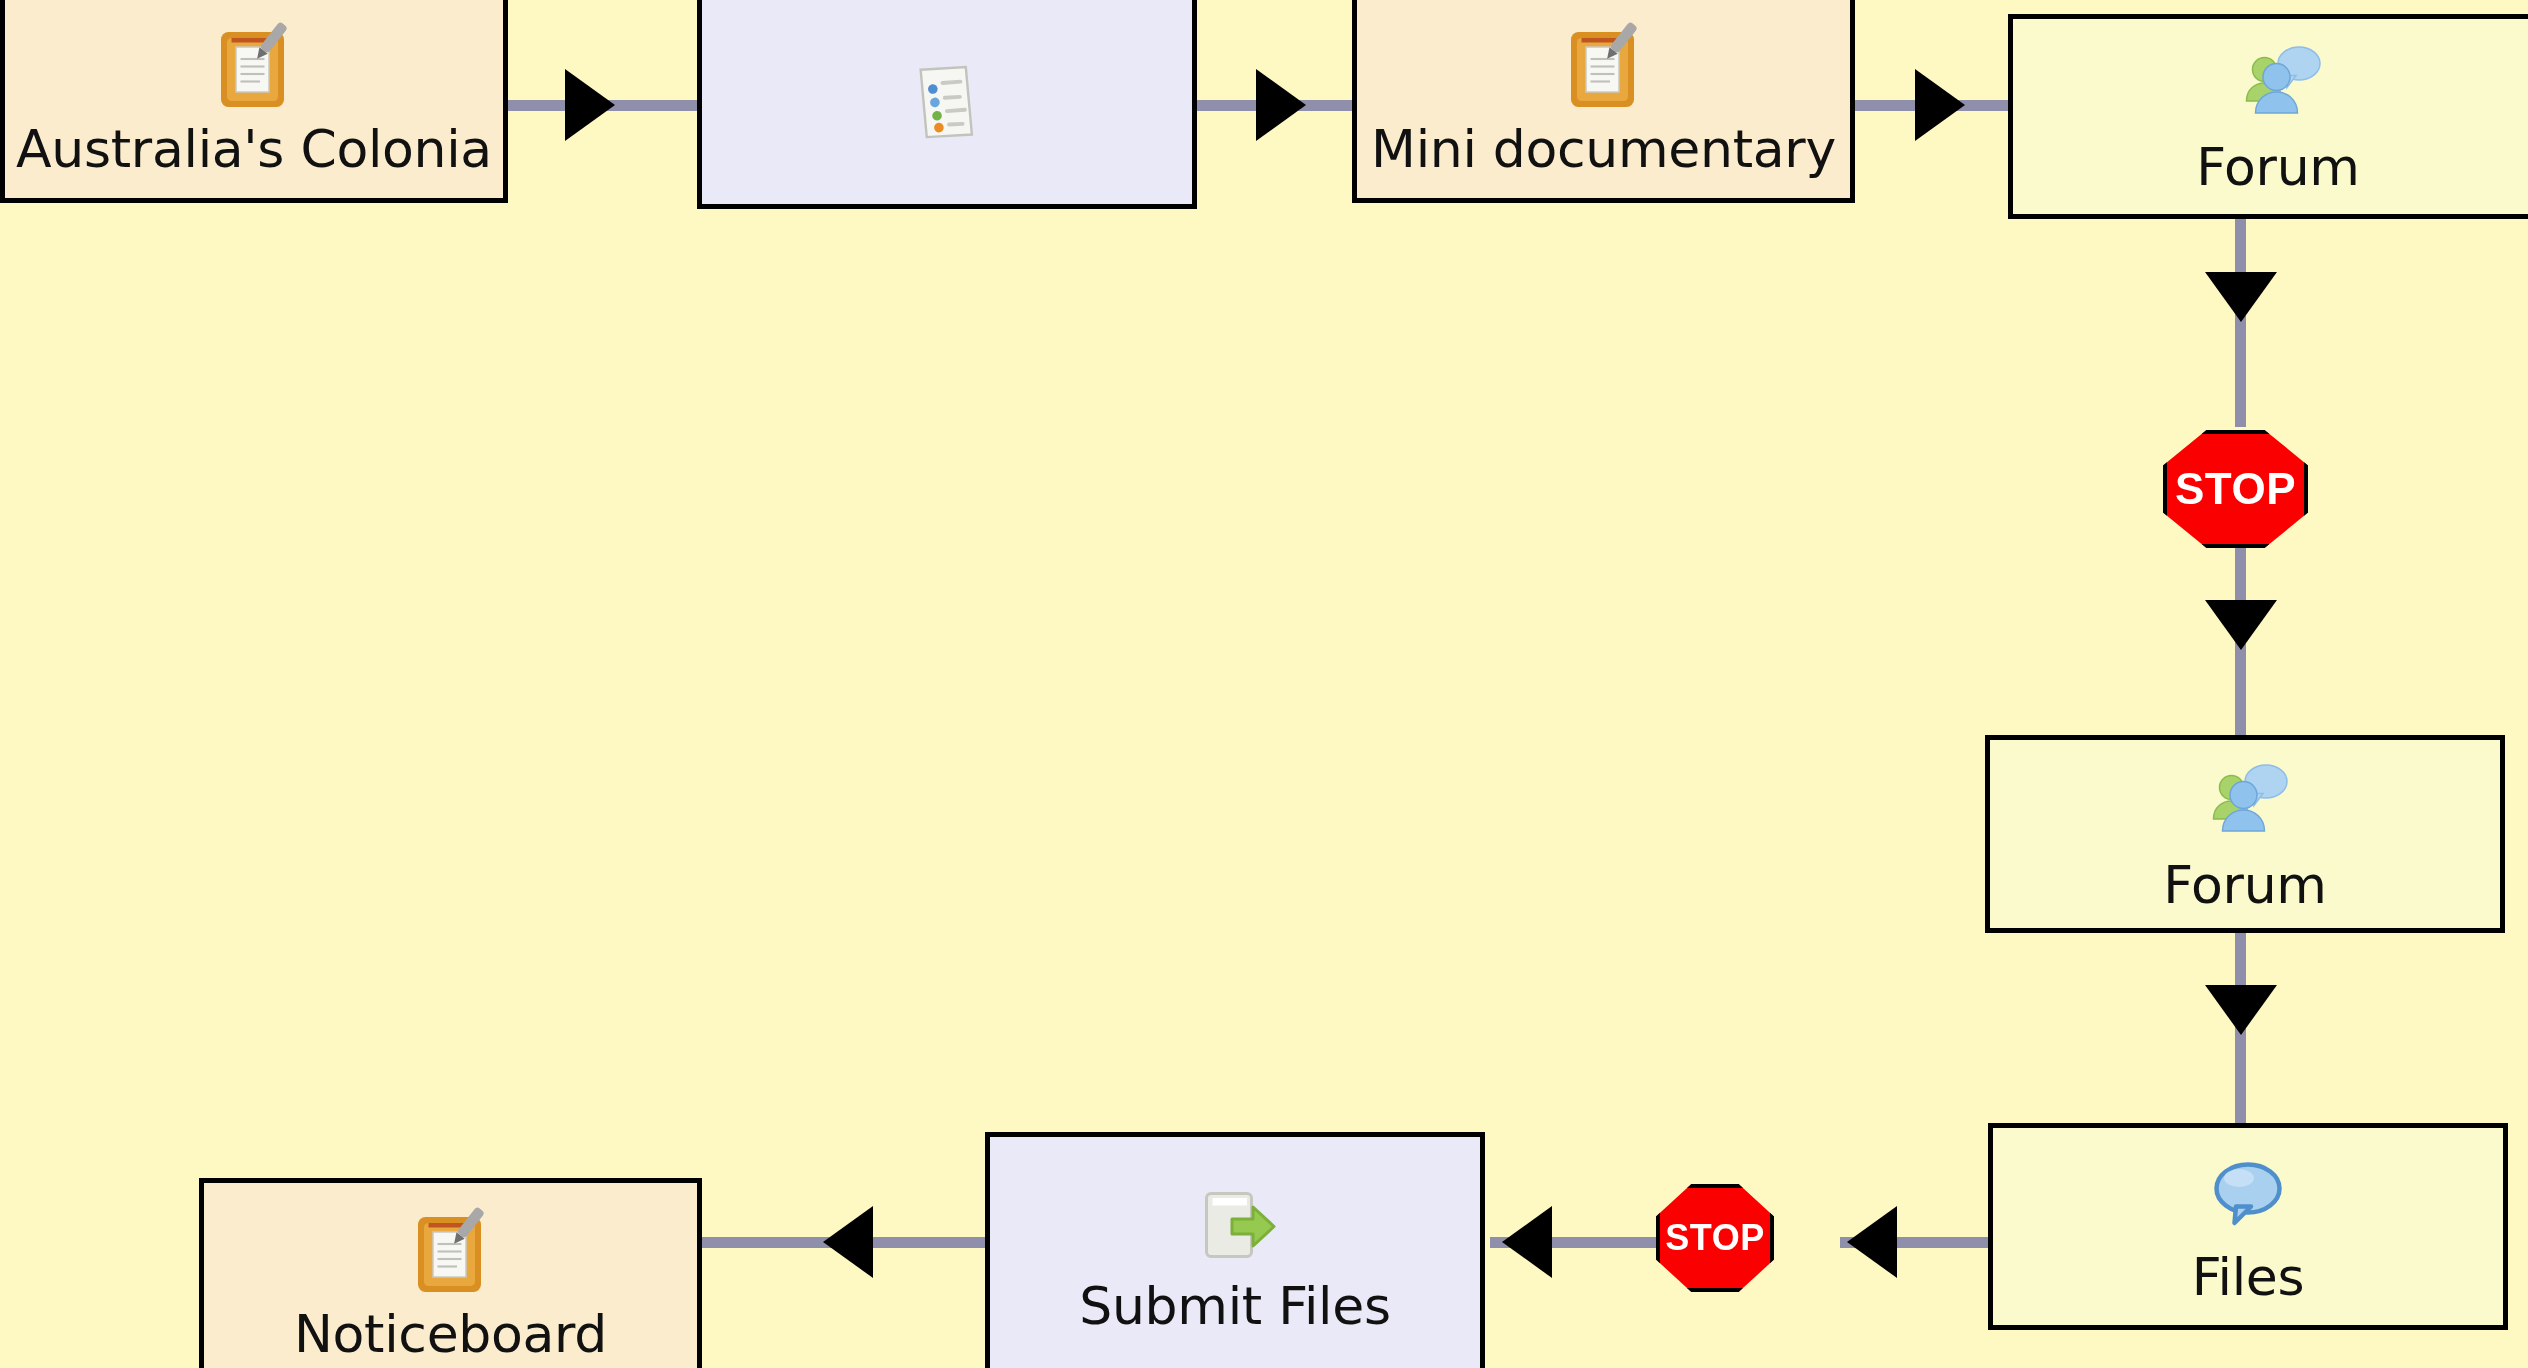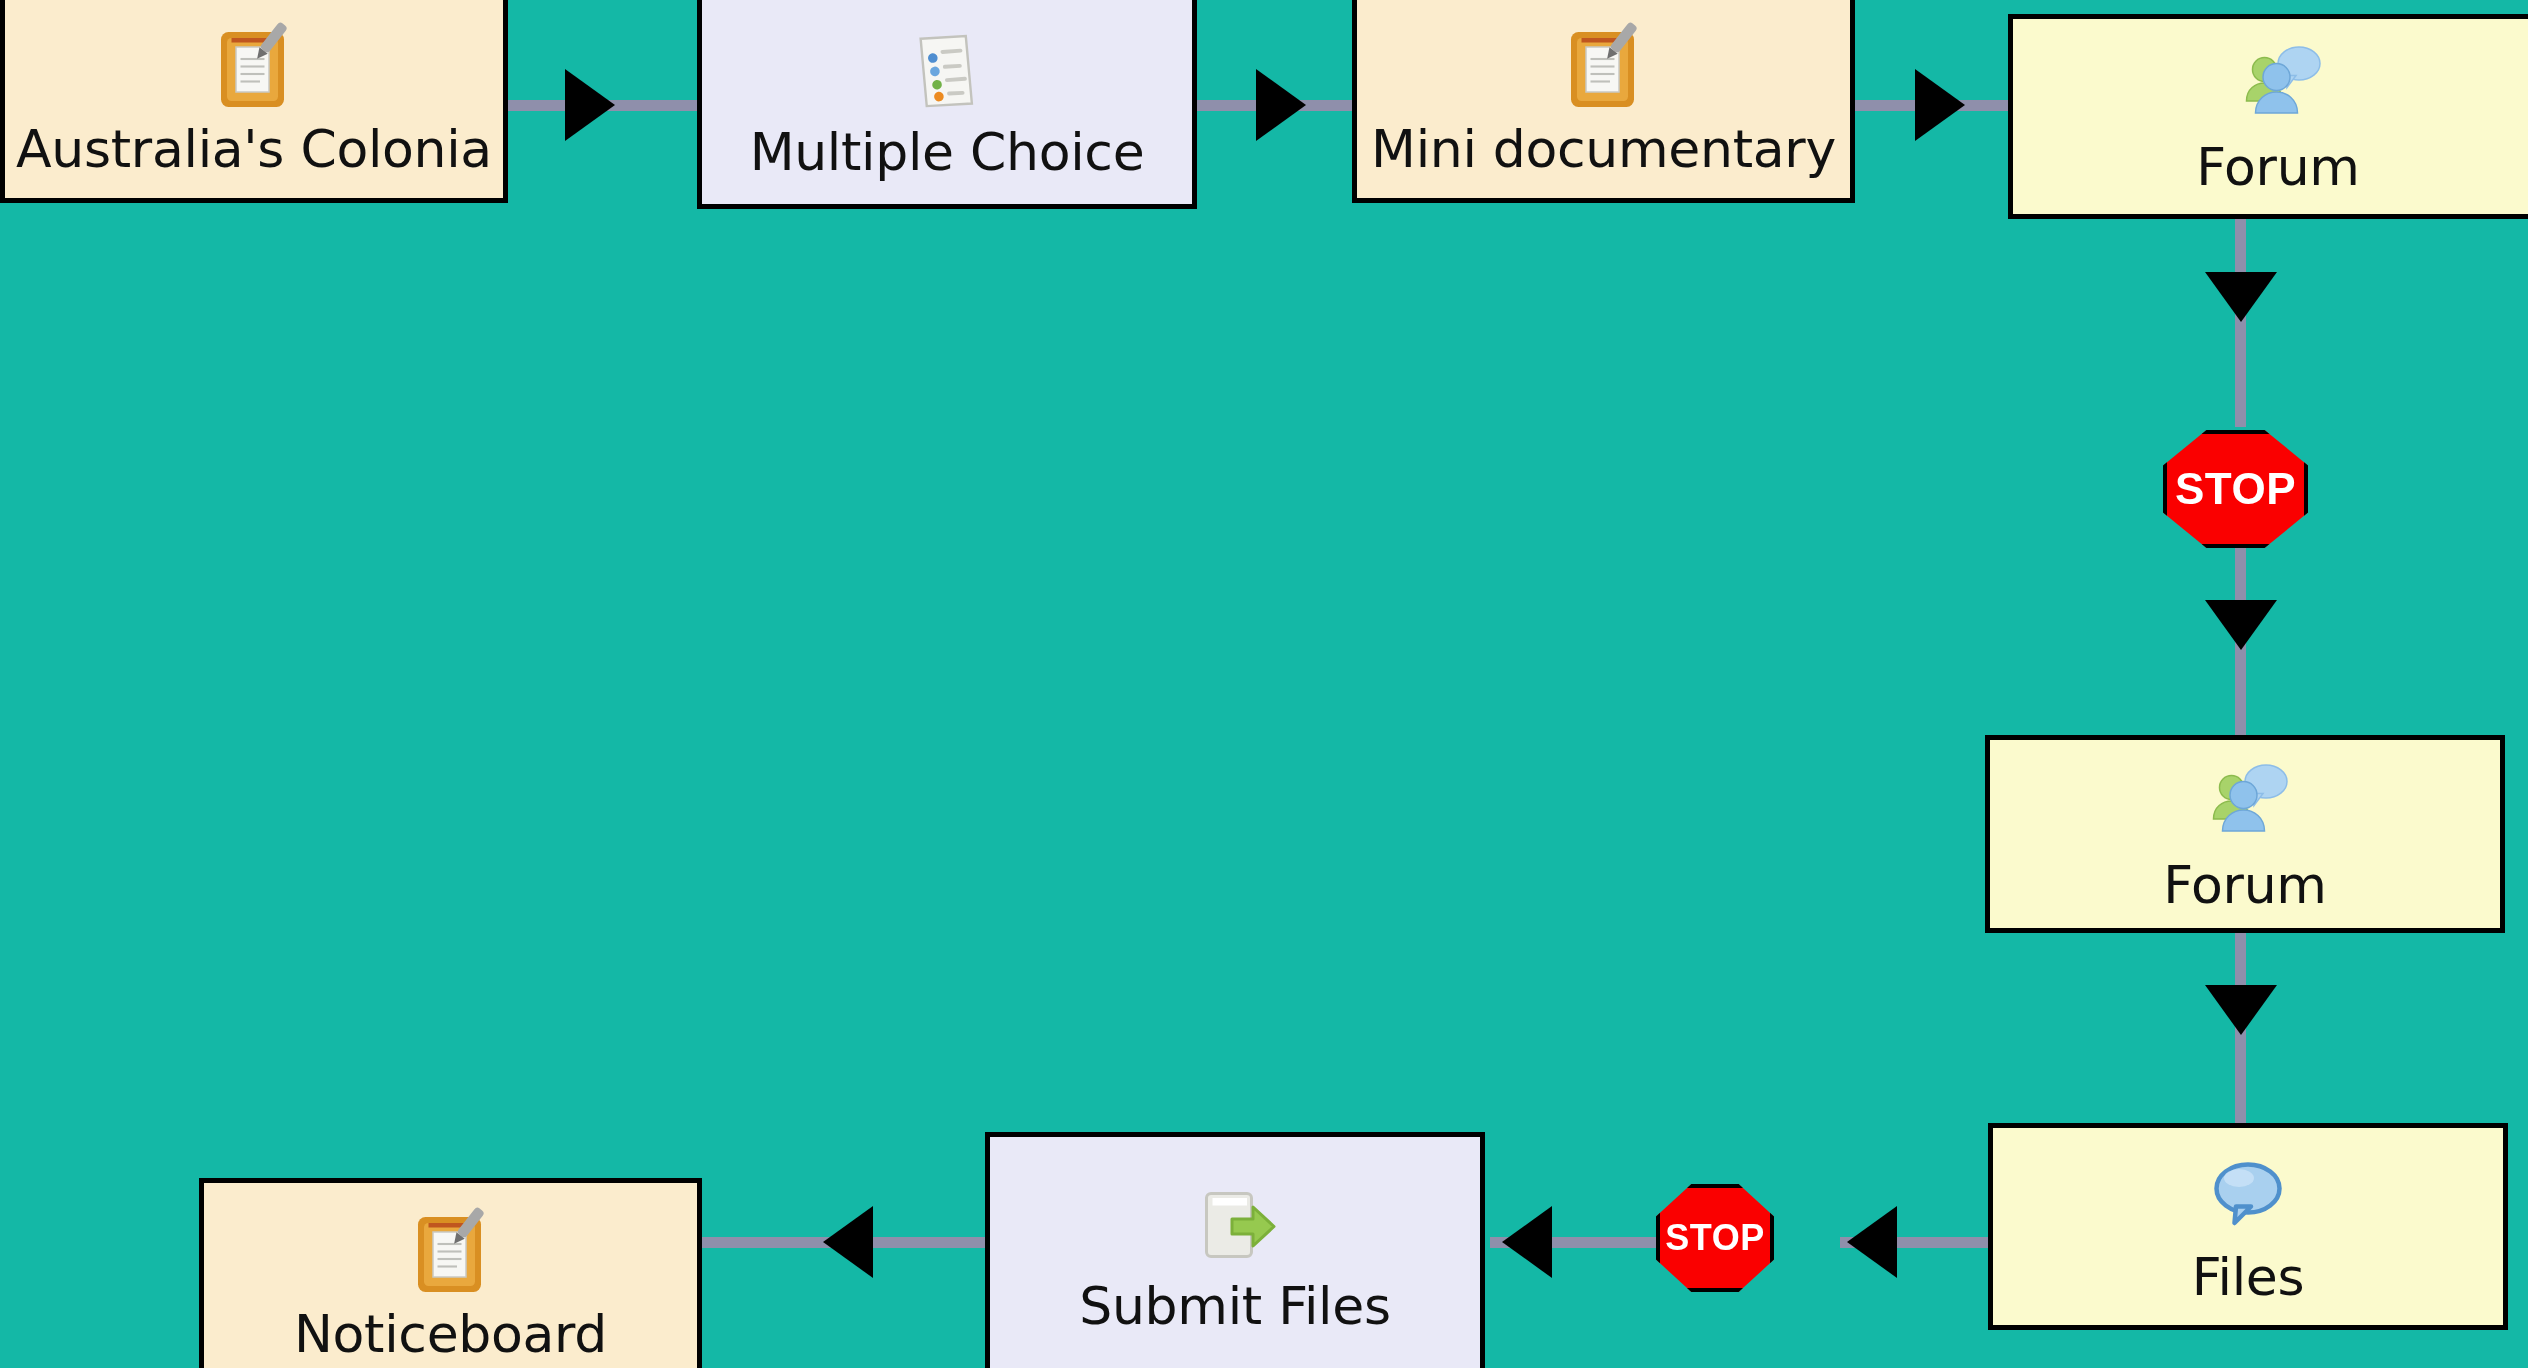--- a/index.html
+++ b/index.html
@@ -5,21 +5,21 @@
 <style>
   html, body {
     margin: 0;
     padding: 0;
     background: #4a7050;
   }
   #canvas {
     position: relative;
     width: 2528px;
     height: 1368px;
-    background: #14b8a6;
+    background: #fef9c3;
     overflow: hidden;
     font-family: "DejaVu Sans", sans-serif;
   }
 
   
   .edge-h {
     position: absolute;
     height: 11px;
     background: #8f8fab;
   }
@@ -170,21 +170,20 @@
           <circle cx="24" cy="48" r="3.2" fill="#ec8b21"></circle>
           <g stroke="#cacac4" stroke-width="2.6" stroke-linecap="round">
             <line x1="31" y1="19" x2="43" y2="20"></line>
             <line x1="31" y1="29" x2="41" y2="30"></line>
             <line x1="31" y1="38" x2="43" y2="39"></line>
             <line x1="31" y1="47" x2="40" y2="48"></line>
           </g>
         </g>
       </svg>
     </span>
-    <span class="node-label">Multiple Choice</span>
   </div>
 
   <div class="node fill-cream" style="left:1352px; top:-6px; width:503px; height:209px;">
     <span class="node-icon">
       <svg width="96" height="96" viewBox="0 0 64 64">
         <rect x="10" y="8" width="42" height="50" rx="5" fill="#d98f22"></rect>
         <rect x="14" y="12" width="34" height="42" rx="3" fill="#e9a83d"></rect>
         <rect x="17" y="12" width="28" height="3" fill="#c0561f"></rect>
         <g>
           <polygon points="20,18 42,18 42,48 20,48" fill="#f7f7f4" stroke="#c9c9c3" stroke-width="1"></polygon>

